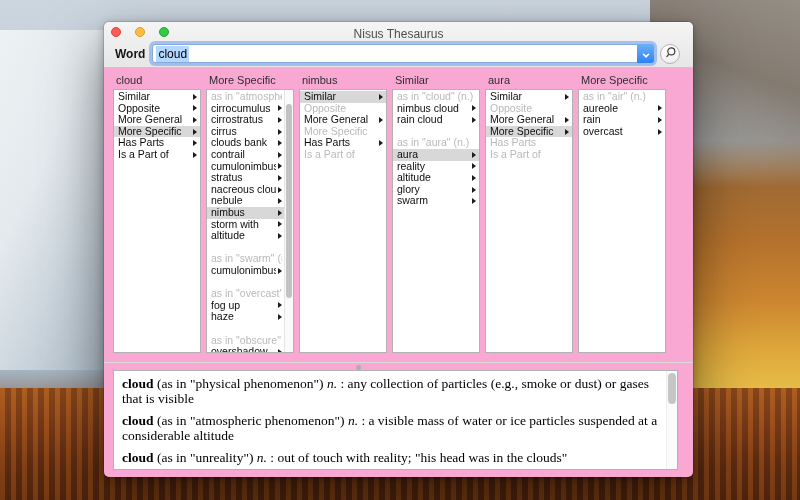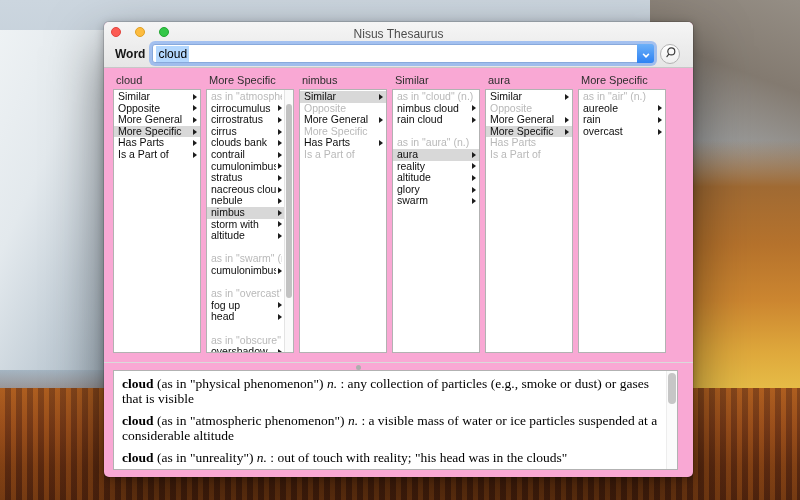--- a/index.html
+++ b/index.html
@@ -231,21 +231,21 @@
               <span class="lbl"></span>
             </div>
             <div class="row muted">
               <span class="lbl">as in "overcast" (v.)</span>
             </div>
             <div class="row">
               <span class="lbl">fog up</span>
               <span class="arr"></span>
             </div>
             <div class="row">
-              <span class="lbl">head</span>
+              <span class="lbl">haze</span>
               <span class="arr"></span>
             </div>
             <div class="row">
               <span class="lbl"></span>
             </div>
             <div class="row muted">
               <span class="lbl">as in "obscure" (v.)</span>
             </div>
             <div class="row">
               <span class="lbl">overshadow</span>

